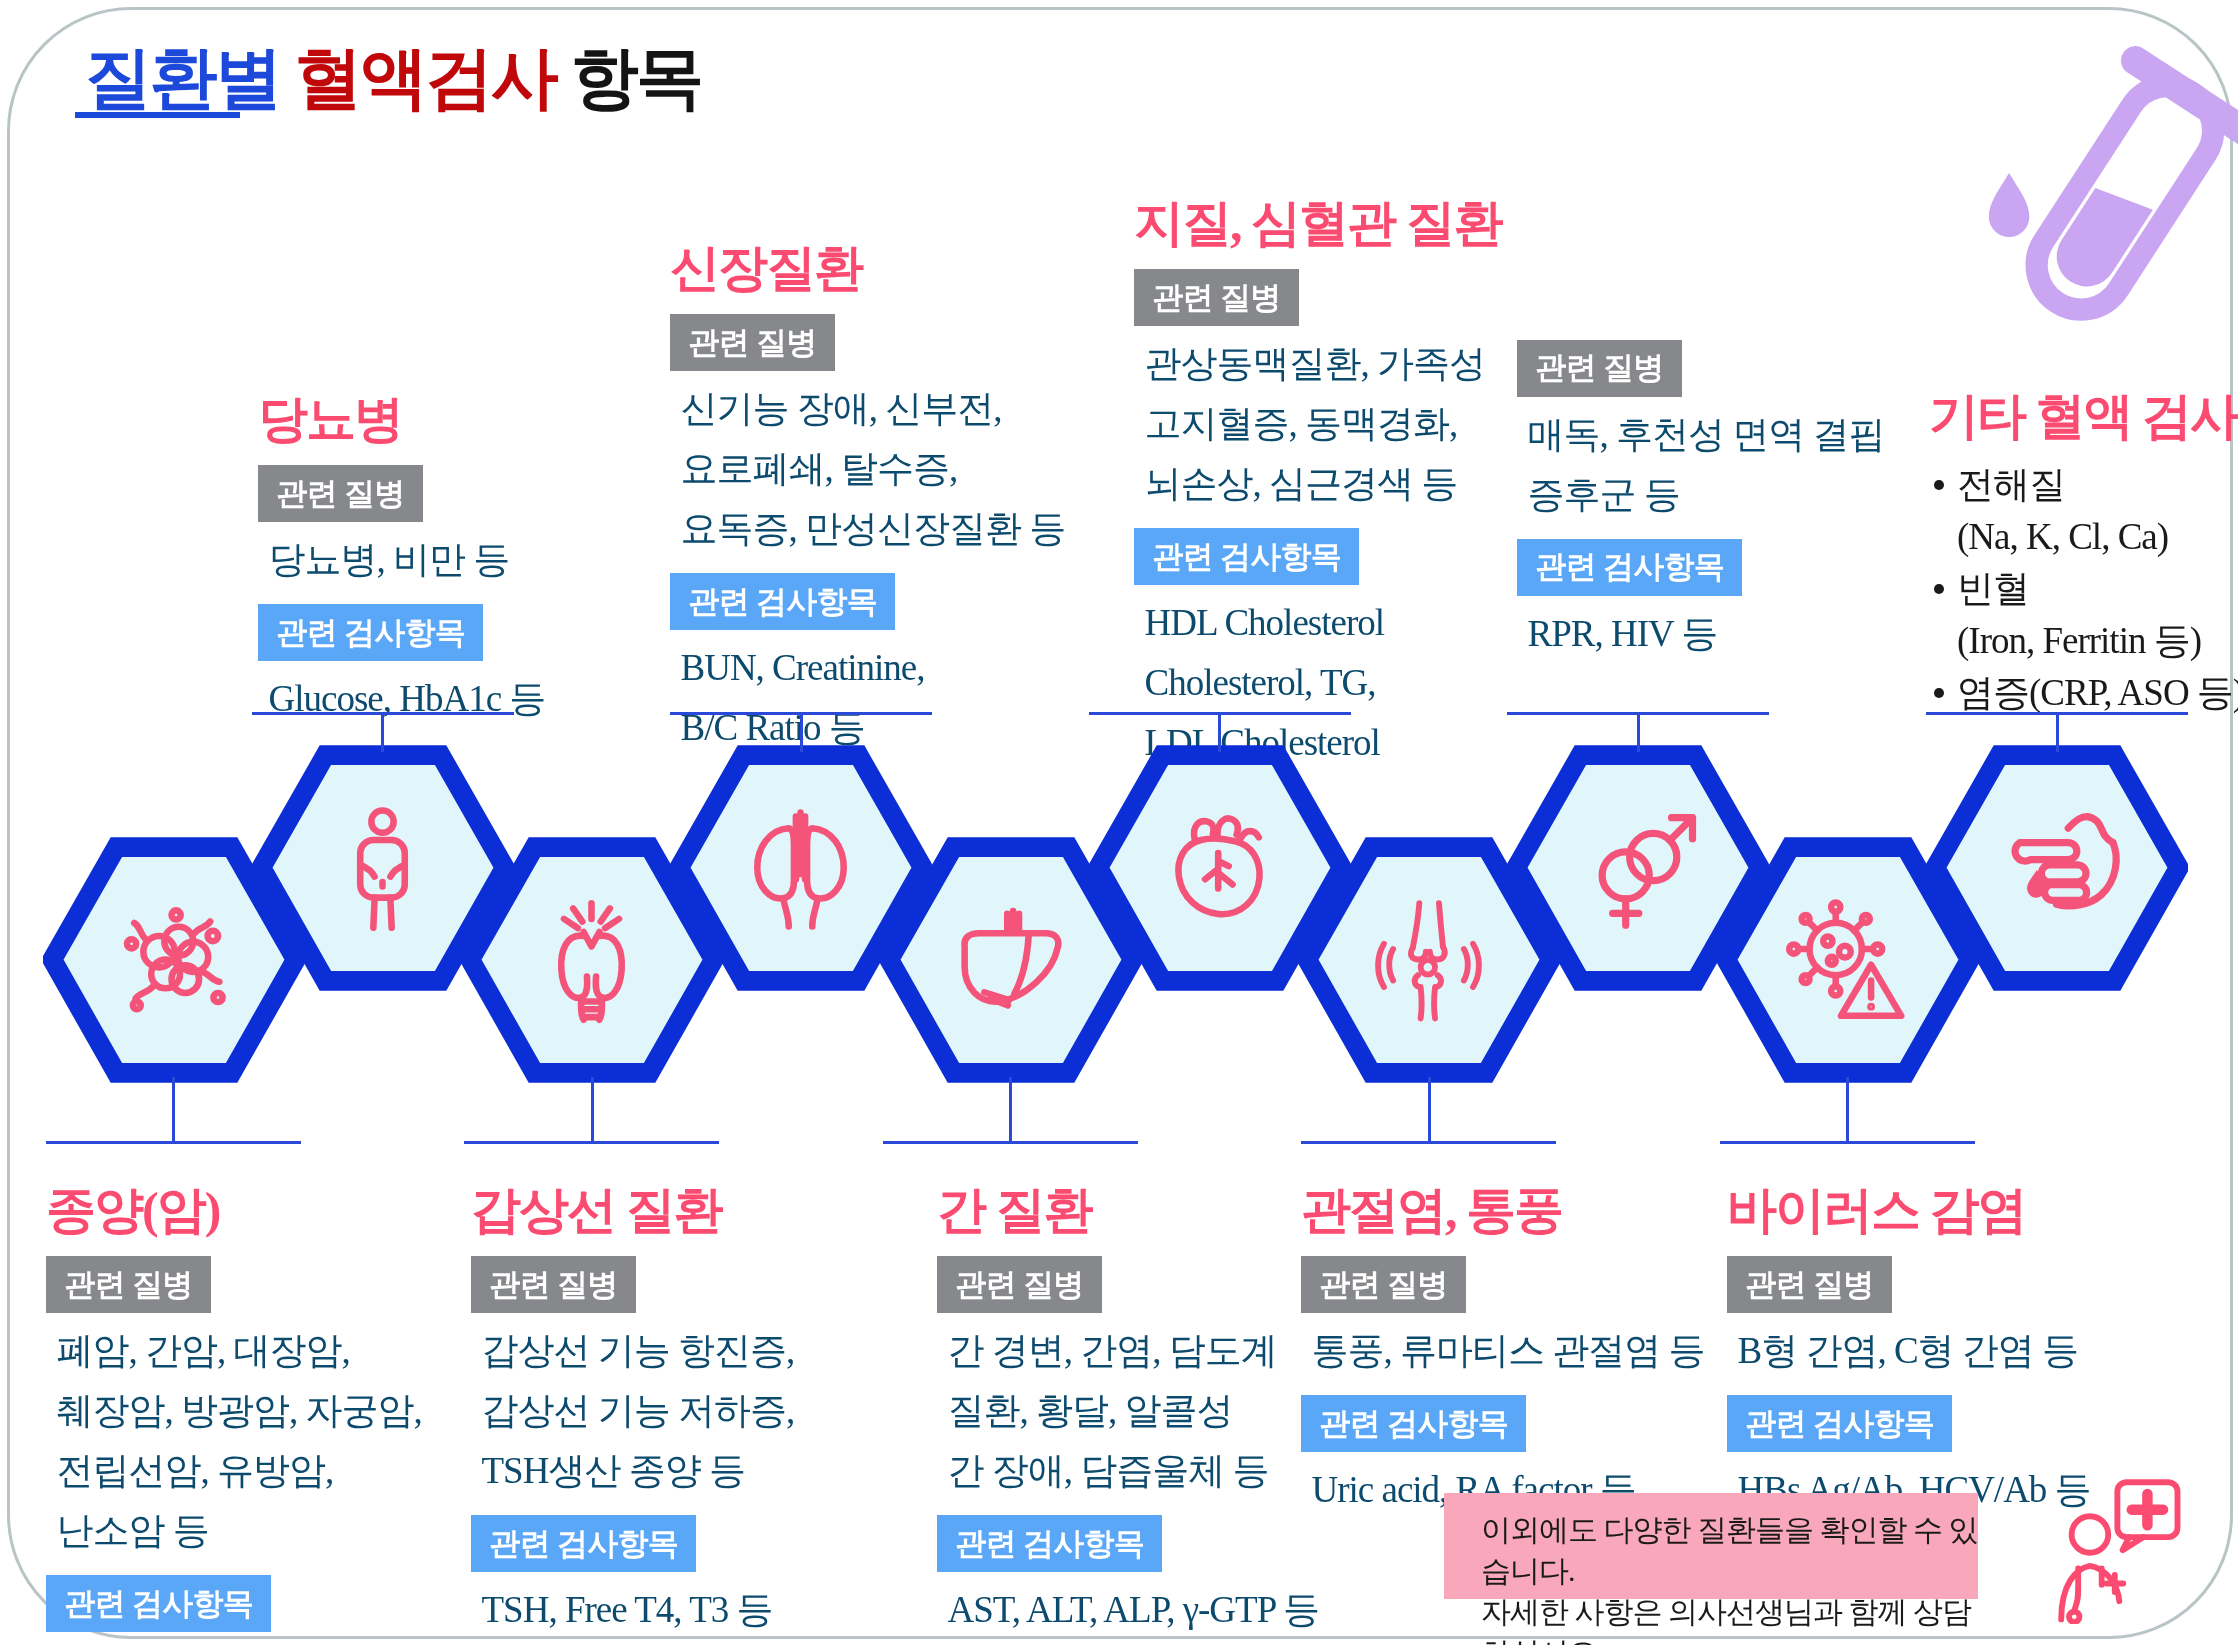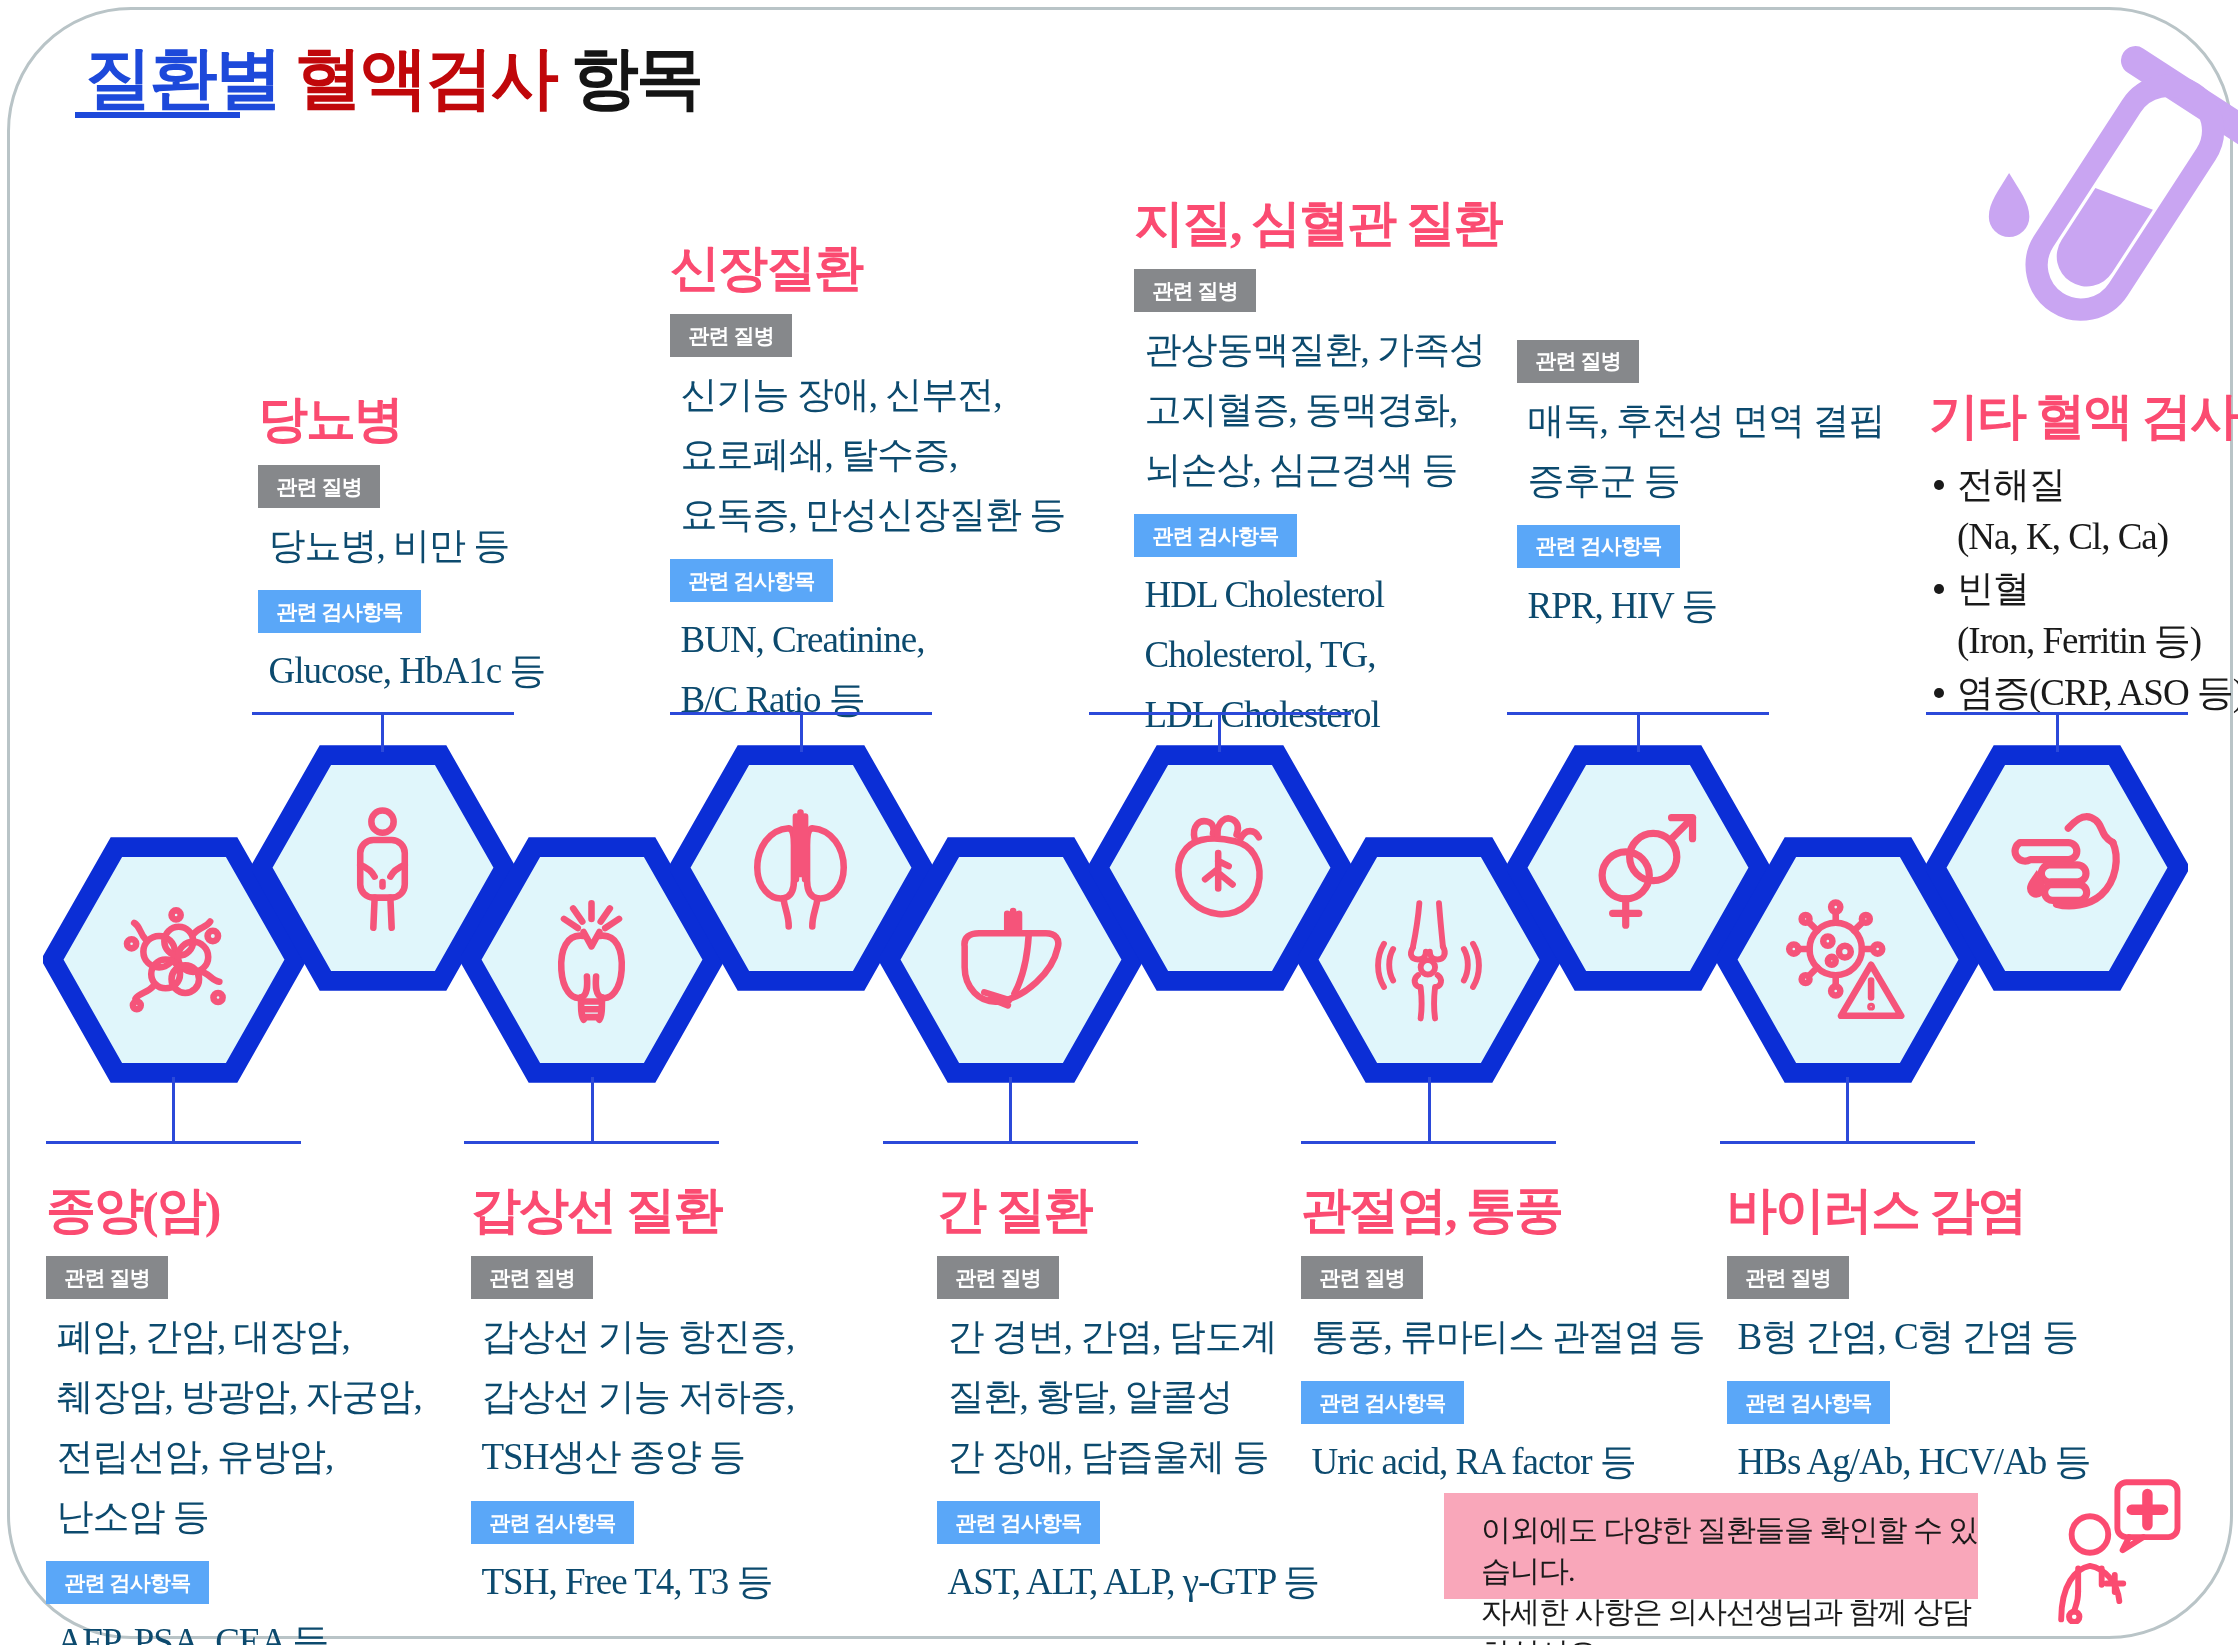--- a/index.html
+++ b/index.html
@@ -4,21 +4,21 @@
 <style>
   html,body{margin:0;padding:0;background:#fff;}
   .canvas{position:relative;width:2239px;height:1645px;background:#ffffff;overflow:hidden;
           font-family:Liberation Serif, serif;}
   .frame{position:absolute;left:6.5px;top:6.5px;right:6.5px;bottom:6.5px;border:3.3px solid #b9c4c7;border-radius:124px;}
   .page-title{position:absolute;left:84px;top:33px;font-size:68px;font-weight:900;letter-spacing:-2.6px;white-space:nowrap;}
   .pt-blue{color:#1d49da}.pt-red{color:#c0070a}.pt-black{color:#141414}
   .title-underline{position:absolute;left:75px;top:112px;width:165px;height:5.9px;background:#1d49da;}
   .section{position:absolute;white-space:nowrap;}
   .sec-title{font-size:50px;font-weight:800;color:#fb4b71;margin:0 0 9.2px 0;letter-spacing:-2px;}
-  .badge{display:inline-block;font-size:21px;font-weight:700;color:#ffffff;padding:7.8px 18.3px;margin:2.6px 0 7.8px 0;letter-spacing:-0.7px;}
+  .badge{display:inline-block;font-size:31px;font-weight:700;color:#ffffff;padding:7.8px 18.3px;margin:2.6px 0 7.8px 0;letter-spacing:-0.7px;}
   .badge.gray{background:#86888b}
   .badge.blue{background:#5aa7f8}
   .tx{font-size:37px;color:#0c4a6e;line-height:60px;padding-left:10.5px;letter-spacing:-1px;}
   .bullet-row{display:flex;align-items:flex-start;font-size:37px;color:#1a1a1a;line-height:52px;letter-spacing:-1px;}
   .dot{width:9.8px;height:9.8px;border-radius:50%;background:#1a1a1a;margin:21px 13px 0 5.2px;flex:none;}
   .nodot{width:9.8px;margin:0 13px 0 5.2px;flex:none;}
   .hexwrap{position:absolute;width:262px;height:252px;}
   .hexicon{position:absolute;left:65px;top:60px;width:131px;height:131px;}
   .vline{position:absolute;width:3.3px;background:#2b49d9;}
   .hline{position:absolute;height:3.3px;background:#2b49d9;}

